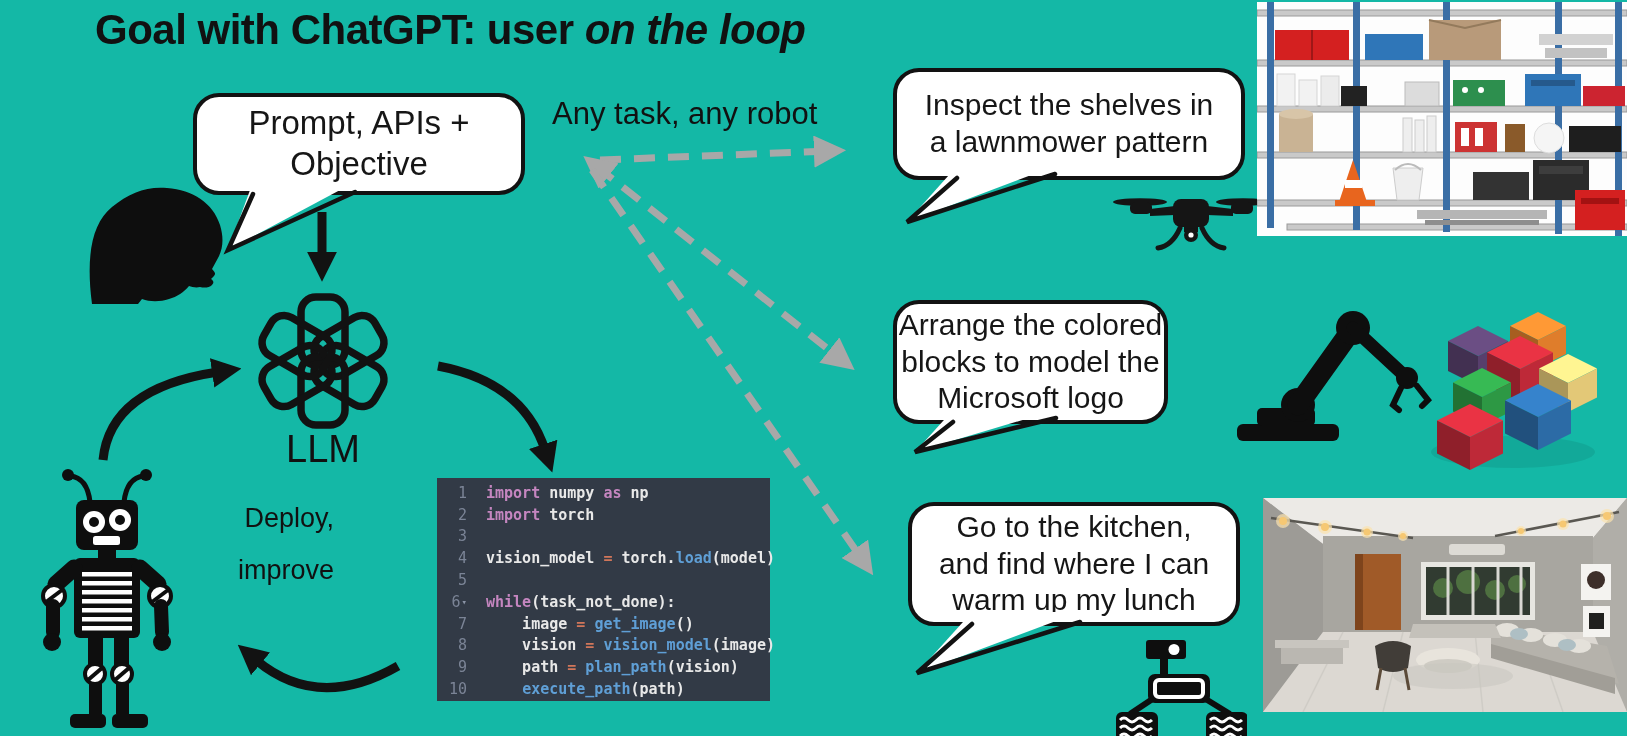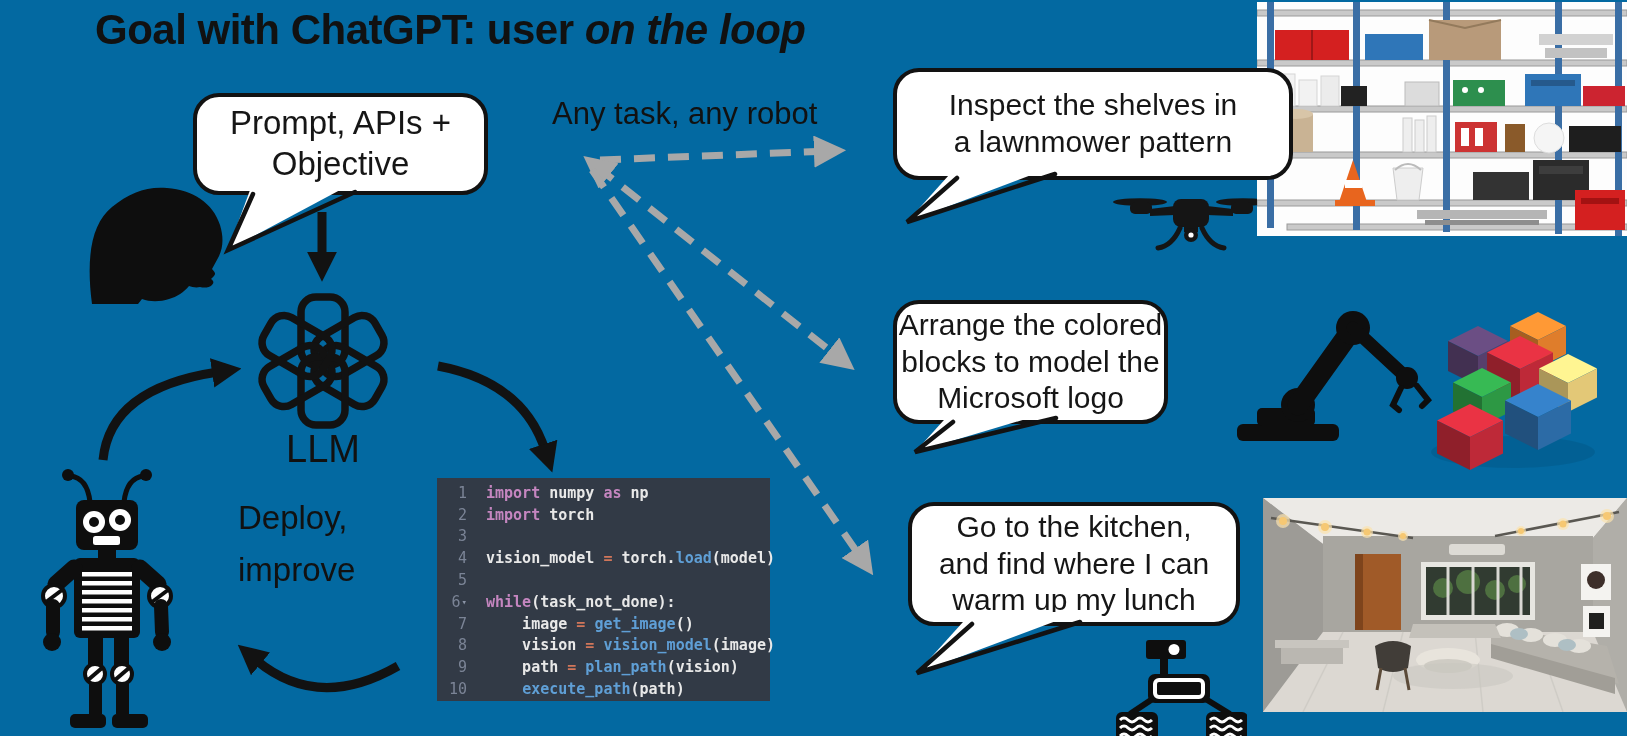--- a/index.html
+++ b/index.html
@@ -1,35 +1,35 @@
 <!DOCTYPE html>
 <html><head>
 <meta charset="utf-8">
 <style>
   html,body{margin:0;padding:0;background:#fff;}
-  .canvas{position:relative;width:1627px;height:736px;background:#0369a1;overflow:hidden;
+  .canvas{position:relative;width:1627px;height:736px;background:#14b8a6;overflow:hidden;
           font-family:"Liberation Sans", sans-serif;color:#111;}
   .abs{position:absolute;}
   
   .title{left:95px;top:6px;font-size:42px;font-weight:600;letter-spacing:-0.5px;white-space:nowrap;}
   .title .it{font-style:italic;}
   
   .bubble{position:absolute;background:#fff;border:4.5px solid var(--ink);border-radius:26px;
           display:flex;flex-direction:column;justify-content:center;align-items:center;
           text-align:center;box-sizing:border-box;z-index:2;color:#161616;}
   .bubble .bl{line-height:1.23;white-space:nowrap;}
-  .prompt-bubble{left:193px;top:93px;width:295px;height:102px;font-size:33px;}
-  .bubble1{left:893px;top:68px;width:400px;height:112px;font-size:30px;}
+  .prompt-bubble{left:193px;top:93px;width:332px;height:102px;font-size:33px;}
+  .bubble1{left:893px;top:68px;width:352px;height:112px;font-size:30px;}
   .bubble2{left:893px;top:300px;width:275px;height:124px;font-size:30px;}
   .bubble3{left:908px;top:502px;width:332px;height:124px;font-size:30px;}
   .tail{position:absolute;z-index:3;overflow:visible;}
   
   .any-task{left:552px;top:96px;width:300px;text-align:left;font-size:31px;white-space:nowrap;}
   .llm-label{left:252px;top:428px;width:142px;text-align:center;font-size:38px;font-weight:500;}
-  .deploy{left:238px;top:492px;font-size:33px;line-height:52px;}
+  .deploy{left:238px;top:492px;font-size:27px;line-height:52px;text-align:right;}
   
   .code{left:437px;top:478px;width:333px;height:223px;background:var(--code-bg);
         font-family:"DejaVu Sans Mono", monospace;font-size:15px;font-weight:600;
         padding:4px 0 0 0;box-sizing:border-box;}
   .code-line{display:flex;height:21.8px;align-items:center;white-space:pre;}
   .code-line .ln{width:30px;text-align:right;color:var(--ln);font-weight:400;flex:none;}
   .code-line .fold{font-size:9px;color:#8a93a5;margin-left:1px;vertical-align:2px;}
   .code-line .code-text{margin-left:19px;}
   .kw{color:var(--kw);} .fn{color:var(--fn);} .op{color:var(--op);} .pl{color:var(--pl);}
   svg{display:block;}

